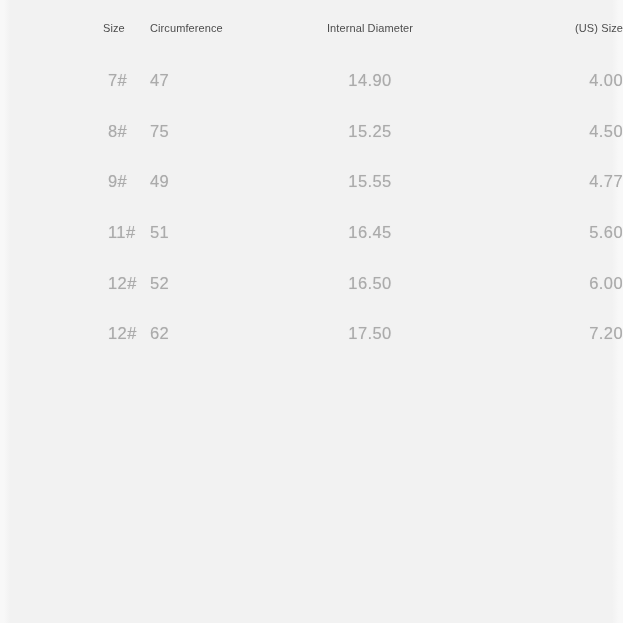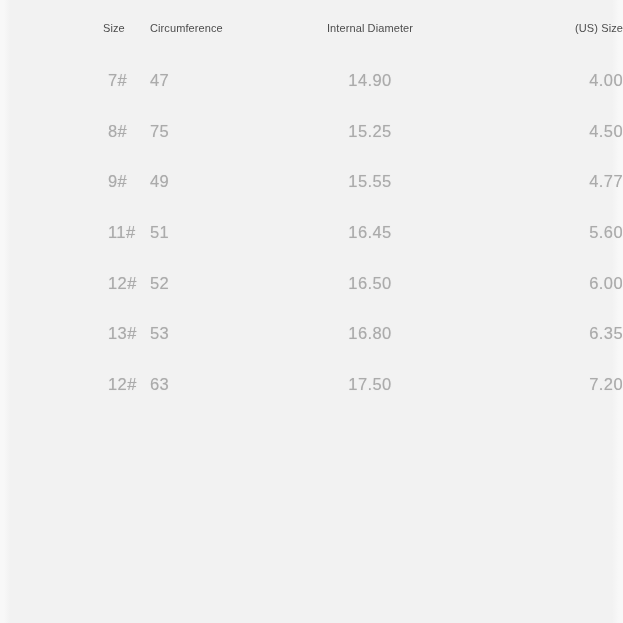--- a/index.html
+++ b/index.html
@@ -121,26 +121,20 @@
         <td class="d-diam">16.45</td>
         <td class="d-us">5.60</td>
       </tr>
       <tr>
         <td class="d-size">12#</td>
         <td class="d-circ">52</td>
         <td class="d-diam">16.50</td>
         <td class="d-us">6.00</td>
       </tr>
       <tr>
-        <td class="d-size">13#</td>
-        <td class="d-circ">53</td>
-        <td class="d-diam">16.80</td>
-        <td class="d-us">6.35</td>
-      </tr>
-      <tr>
         <td class="d-size">12#</td>
-        <td class="d-circ">63</td>
+        <td class="d-circ">62</td>
         <td class="d-diam">17.50</td>
         <td class="d-us">7.20</td>
       </tr>
     </tbody>
   </table>
 </div>
 
 </body></html>

